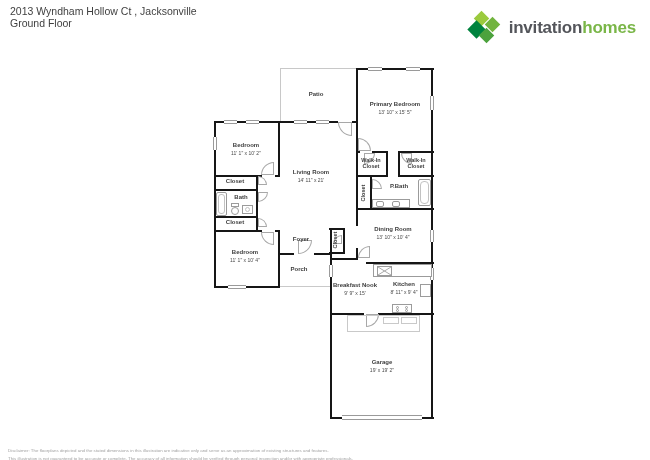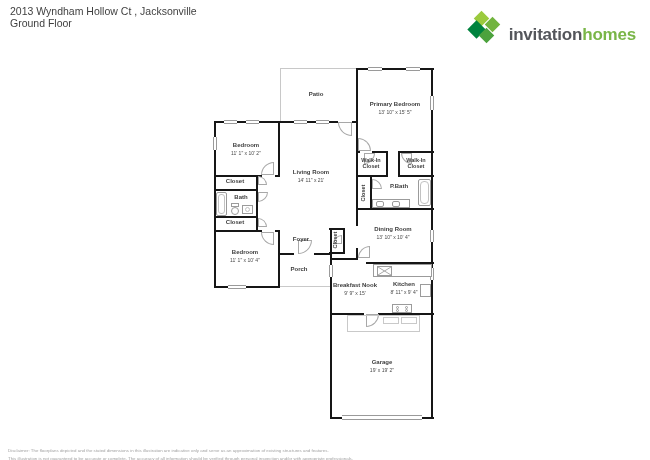--- a/index.html
+++ b/index.html
@@ -2,21 +2,21 @@
 <html><head>
 <meta charset="utf-8">
 <style>
   html,body{margin:0;padding:0;}
   body{width:650px;height:460px;position:relative;overflow:hidden;background:#fff;
        font-family:"Liberation Sans",sans-serif;}
   
   .addr{position:absolute;left:10px;top:5px;font-size:10.5px;color:#3f3f3f;}
   .floorname{position:absolute;left:10px;top:17px;font-size:10.5px;color:#3f3f3f;}
   
-  .logo{position:absolute;right:14px;top:11px;display:flex;align-items:flex-end;gap:7px;}
+  .logo{position:absolute;right:14px;top:11px;display:flex;align-items:center;gap:7px;}
   .logo-icon{position:relative;width:34px;height:34px;}
   .diamond{position:absolute;transform:rotate(45deg);}
   .d-light{left:8px;top:2px;width:11px;height:11px;background:#9bca3e;}
   .d-bright{left:19px;top:8px;width:11px;height:11px;background:#72b43e;}
   .d-dark{left:2px;top:12px;width:13px;height:13px;background:#00833e;}
   .d-mid{left:13px;top:19px;width:11px;height:11px;background:#4ca23d;}
   .logo-text{font-size:17px;letter-spacing:-0.2px;font-weight:bold;}
   .lw1{color:#54565b;}
   .lw2{color:#7ab648;}
   

